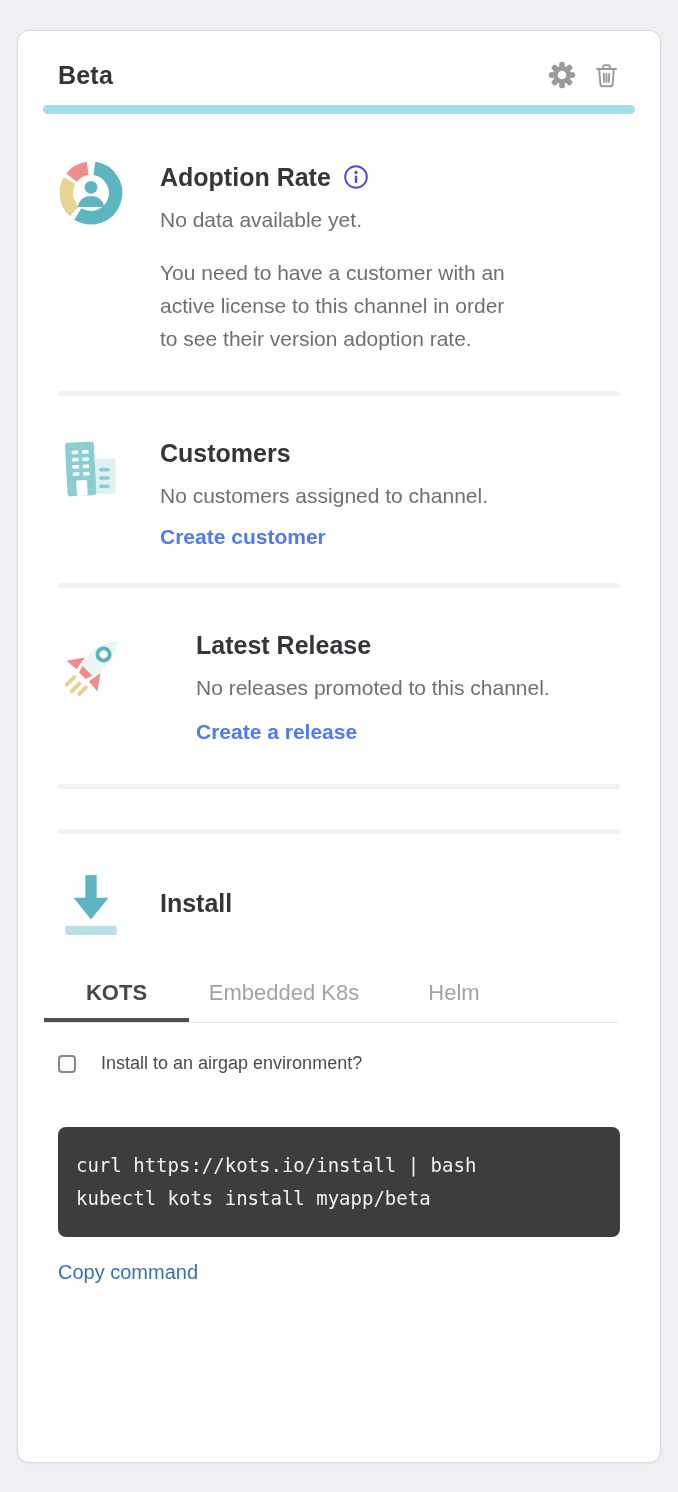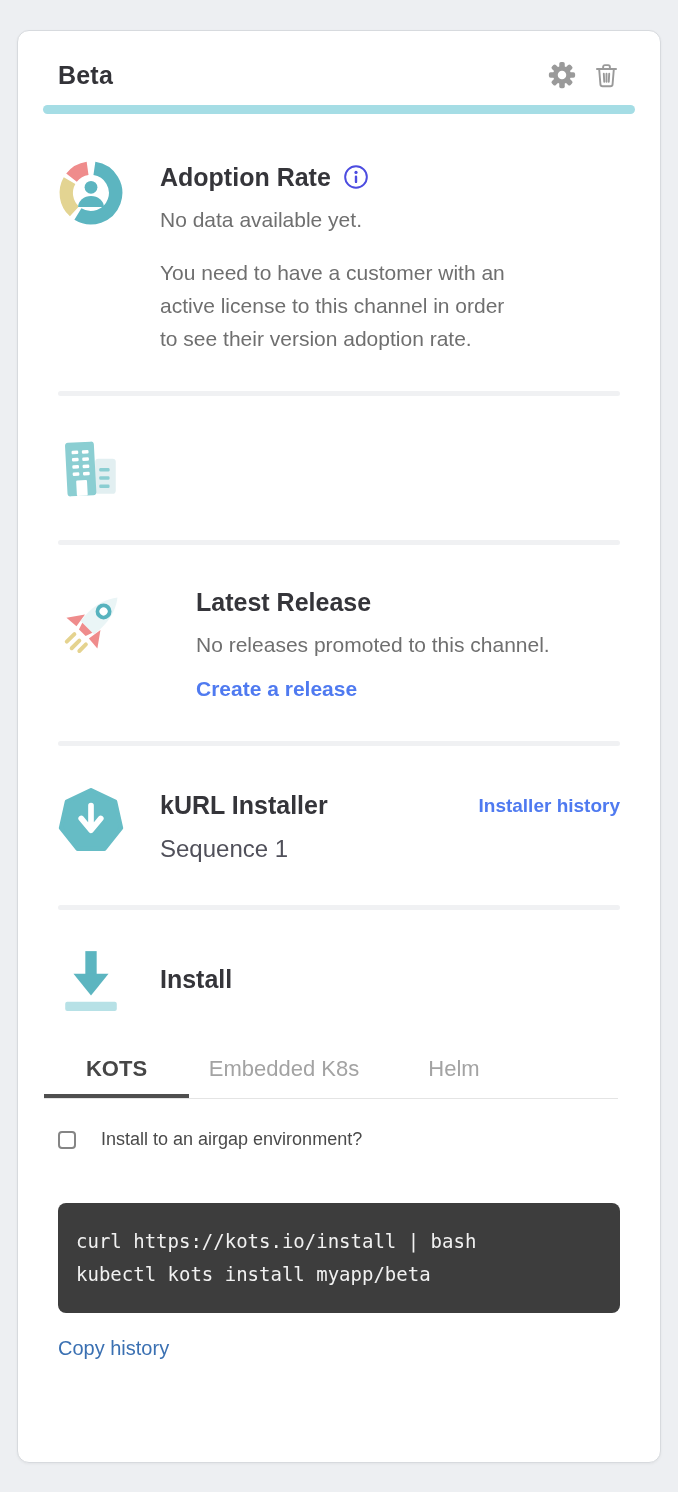--- a/index.html
+++ b/index.html
@@ -190,20 +190,25 @@
                 <rect x="24" y="21" width="6.5" height="3.4" rx="1.2"></rect>
               <rect x="14" y="28" width="6.5" height="3.4" rx="1.2"></rect>
                 <rect x="24" y="28" width="6.5" height="3.4" rx="1.2"></rect>
               <rect x="14" y="35" width="6.5" height="3.4" rx="1.2"></rect>
                 <rect x="24" y="35" width="6.5" height="3.4" rx="1.2"></rect>
               <rect x="17" y="43" width="10.5" height="15" rx="1"></rect>
             </g>
           </g>
         </svg>
       </div>
+      <div class="text-col">
+        <h2 class="sec-title">Customers</h2>
+        <p class="muted">No customers assigned to channel.</p>
+        <a class="blue-link">Create customer</a>
+      </div>
     </div>
 
     <div class="divider div-2"></div>
 
     
     <div class="section sec-release">
       <div class="icon-col">
         <svg width="70" height="74" viewBox="0 0 64 64">
           <path d="M8 50l7-7 M12.5 56l7-7 M19.5 58.5l6-6" stroke="#e5d38f" stroke-width="3.6" stroke-linecap="round" fill="none"></path>
           <g transform="rotate(45 36 28)" stroke-linejoin="round">
@@ -218,35 +223,20 @@
       <div class="text-col">
         <h2 class="sec-title">Latest Release</h2>
         <p class="muted">No releases promoted to this channel.</p>
         <a class="blue-link" style="margin-top:16px;">Create a release</a>
       </div>
     </div>
 
     <div class="divider div-3"></div>
 
     
-    <div class="section sec-installer">
-      <div class="icon-col">
-        <svg width="66" height="66" viewBox="0 0 64 64">
-          <path d="M32 2 L55.5 13.3 L61.2 38.7 L45 59 L19 59 L2.8 38.7 L8.5 13.3 Z" fill="#66bcc5" stroke="#66bcc5" stroke-width="4" stroke-linejoin="round"></path>
-          <path d="M32 17 v21 M22.5 29.5 L32 41 l9.5 -11.5" stroke="#ffffff" stroke-width="5.5" fill="none" stroke-linecap="round" stroke-linejoin="round"></path>
-        </svg>
-      </div>
-      <div class="text-col">
-        <div class="head-row">
-          <h2 class="sec-title">kURL Installer</h2>
-          <a class="installer-link">Installer history</a>
-        </div>
-        <p class="seq-text">Sequence 1</p>
-      </div>
-    </div>
 
     <div class="divider div-4"></div>
 
     
     <div class="section sec-install">
       <div class="icon-col">
         <svg width="66" height="68" viewBox="0 0 64 64">
           <g fill="#5cb5c0">
             <rect x="26.5" y="4" width="11" height="24"></rect>
             <polygon points="15,26 49,26 32,47"></polygon>
@@ -265,16 +255,16 @@
       <div class="tab tab-2">Helm</div>
     </div>
 
     <div class="airgap-row">
       <span class="checkbox"></span>
       <span class="airgap-label">Install to an airgap environment?</span>
     </div>
 
     <div class="codeblock"><div>curl https://kots.io/install | bash</div><div>kubectl kots install myapp/beta</div></div>
 
-    <a class="copy-link">Copy history</a>
+    <a class="copy-link">Copy command</a>
 
   </div>
 </div>
 
 </body></html>

